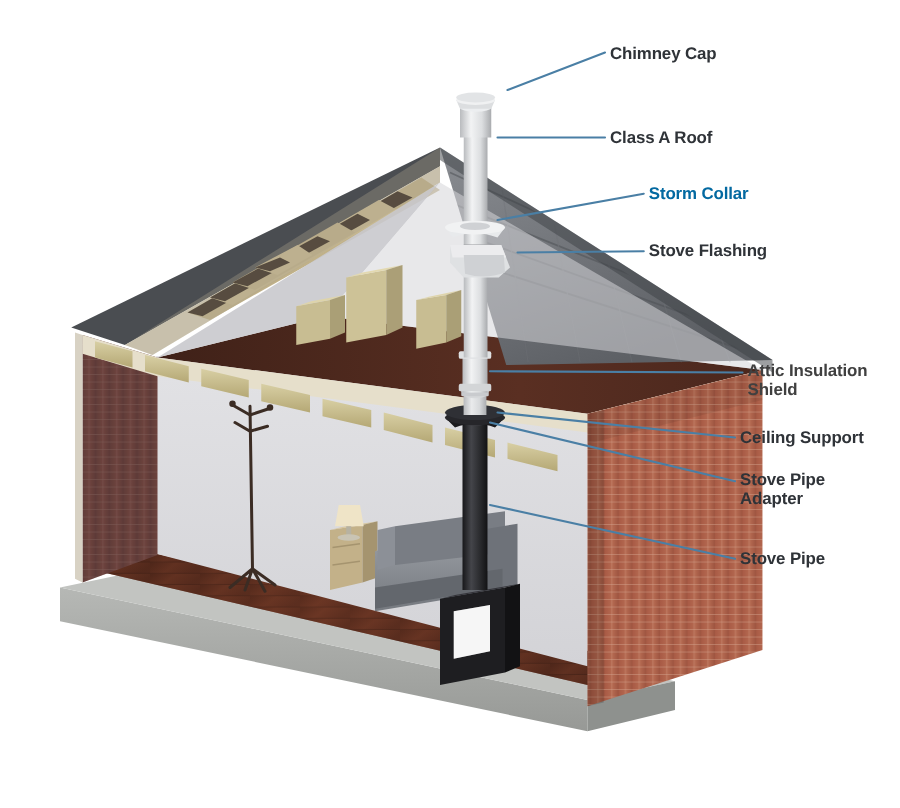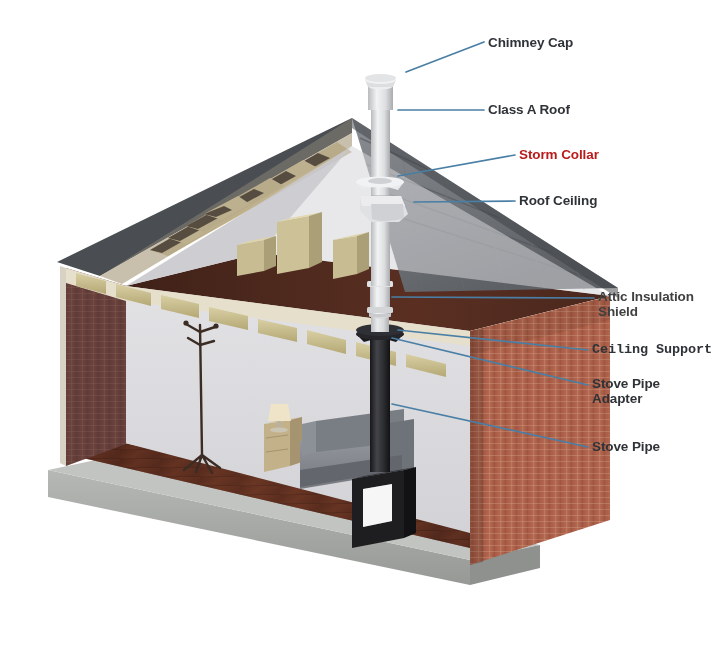--- a/index.html
+++ b/index.html
@@ -320,23 +320,23 @@
         <line x1="392" y1="297" x2="594" y2="298"></line>
         <line x1="398" y1="330" x2="588" y2="350"></line>
         <line x1="392" y1="338" x2="588" y2="385"></line>
         <line x1="392" y1="404" x2="588" y2="447"></line>
       </g>
   </svg>
 
   <div id="labels">
       <div class="label" style="left: 488px; top: 36px; color: rgb(47, 51, 56);">Chimney Cap</div>
       <div class="label" style="left: 488px; top: 103px; color: rgb(47, 51, 56);">Class A Roof</div>
-      <div class="label" style="left: 519px; top: 148px; color: #b91c1c;">Storm Collar</div>
-      <div class="label" style="left: 519px; top: 194px; color: rgb(47, 51, 56);">Roof Ceiling</div>
+      <div class="label" style="left: 519px; top: 148px; color: #0369a1;">Storm Collar</div>
+      <div class="label" style="left: 519px; top: 194px; color: rgb(47, 51, 56);">Stove Flashing</div>
       <div class="label" style="left: 598px; top: 290px; color: #404040;">Attic Insulation
 Shield</div>
-      <div class="label" style="left: 592px; top: 343px; color: rgb(47, 51, 56); font-family: Liberation Mono, monospace;">Ceiling Support</div>
+      <div class="label" style="left: 592px; top: 343px; color: rgb(47, 51, 56);">Ceiling Support</div>
       <div class="label" style="left: 592px; top: 377px; color: rgb(47, 51, 56);">Stove Pipe
 Adapter</div>
       <div class="label" style="left: 592px; top: 440px; color: rgb(47, 51, 56);">Stove Pipe</div>
     </div>
 
 </div>
 
 </body></html>

